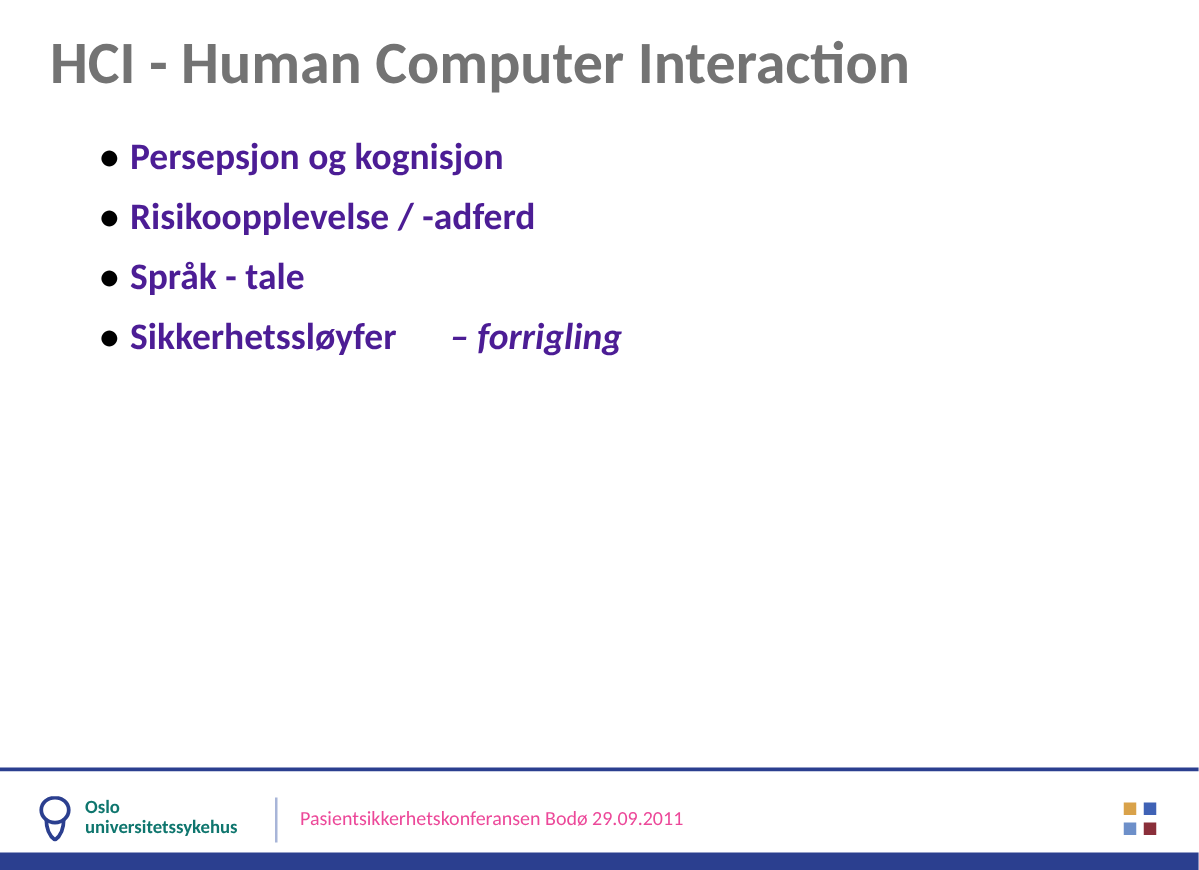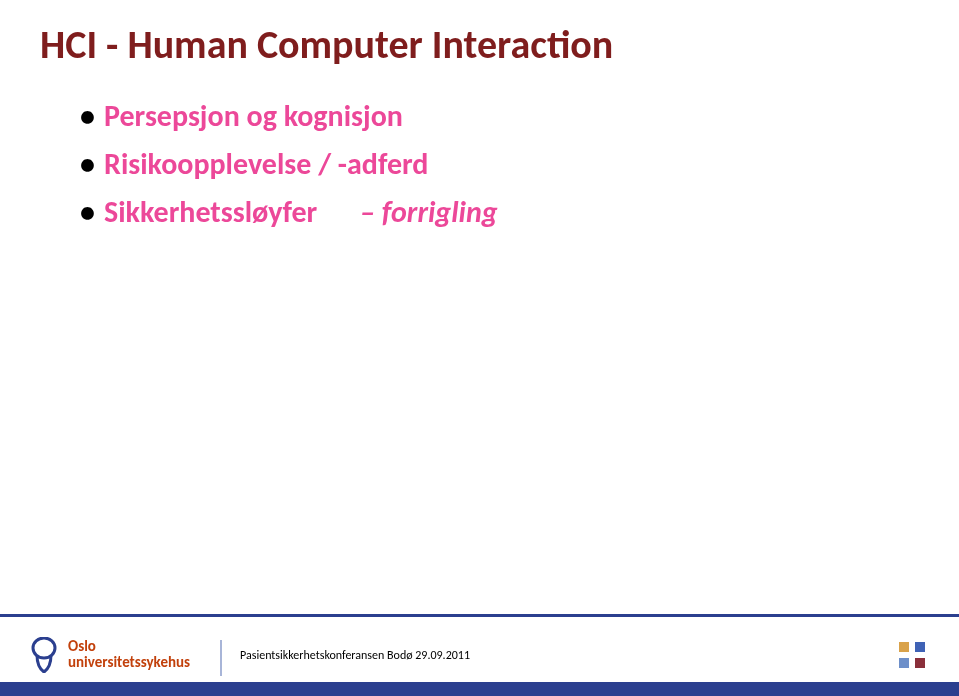--- a/index.html
+++ b/index.html
@@ -14,34 +14,34 @@
   .slide {
     position: relative;
     width: 100%;
     height: 100%;
     box-sizing: border-box;
   }
   .content {
     padding: 20px 40px 0 40px;
   }
   .title {
-    color: #7f1d1d;
-    font-size: 40px;
+    color: #737373;
+    font-size: 48px;
     font-weight: bold;
     line-height: 1.25;
     margin: 0 0 22px 0;
   }
   .bullets {
     margin: 0 0 0 40px;
     padding: 0;
     list-style: none;
   }
   .bullets li {
     position: relative;
-    color: #ec4899;
+    color: #4c1d95;
     font-size: 30px;
     font-weight: bold;
     line-height: 1.6;
     padding-left: 24px;
   }
   .bullets li::before {
     content: "•";
     position: absolute;
     left: 0;
     top: 0;
@@ -91,27 +91,27 @@
     margin-left: 30px;
     gap: 10px;
   }
   .logo-mark {
     width: 28px;
     height: 36px;
   }
   .logo-text {
     font-size: 15px;
     line-height: 1.05;
-    color: #c2410c;
+    color: #0f766e;
     font-weight: 600;
   }
   .footer-text {
     margin-left: 50px;
-    font-size: 12px;
-    color: #000000;
+    font-size: 16px;
+    color: #ec4899;
     position: relative;
   }
   .footer-text::before {
     content: "";
     position: absolute;
     left: -20px;
     top: -8px;
     width: 2px;
     height: 36px;
     background: #a8b5d8;
@@ -139,20 +139,21 @@
 <div class="slide">
 
   <div class="content">
     <h1 class="title">
       <span>HCI - Human Computer Interaction</span><br>
     </h1>
 
     <ul class="bullets">
       <li><span>Persepsjon og kognisjon</span></li>
       <li><span>Risikoopplevelse / -adferd</span></li>
+      <li><span>Språk - tale</span></li>
       <li>
         <span>Sikkerhetssløyfer </span><span class="italic">– forrigling</span>
       </li>
     </ul>
   </div>
 
   <div class="footer-bar">
     <div class="thin-line"></div>
 
     <div class="footer-inner">

